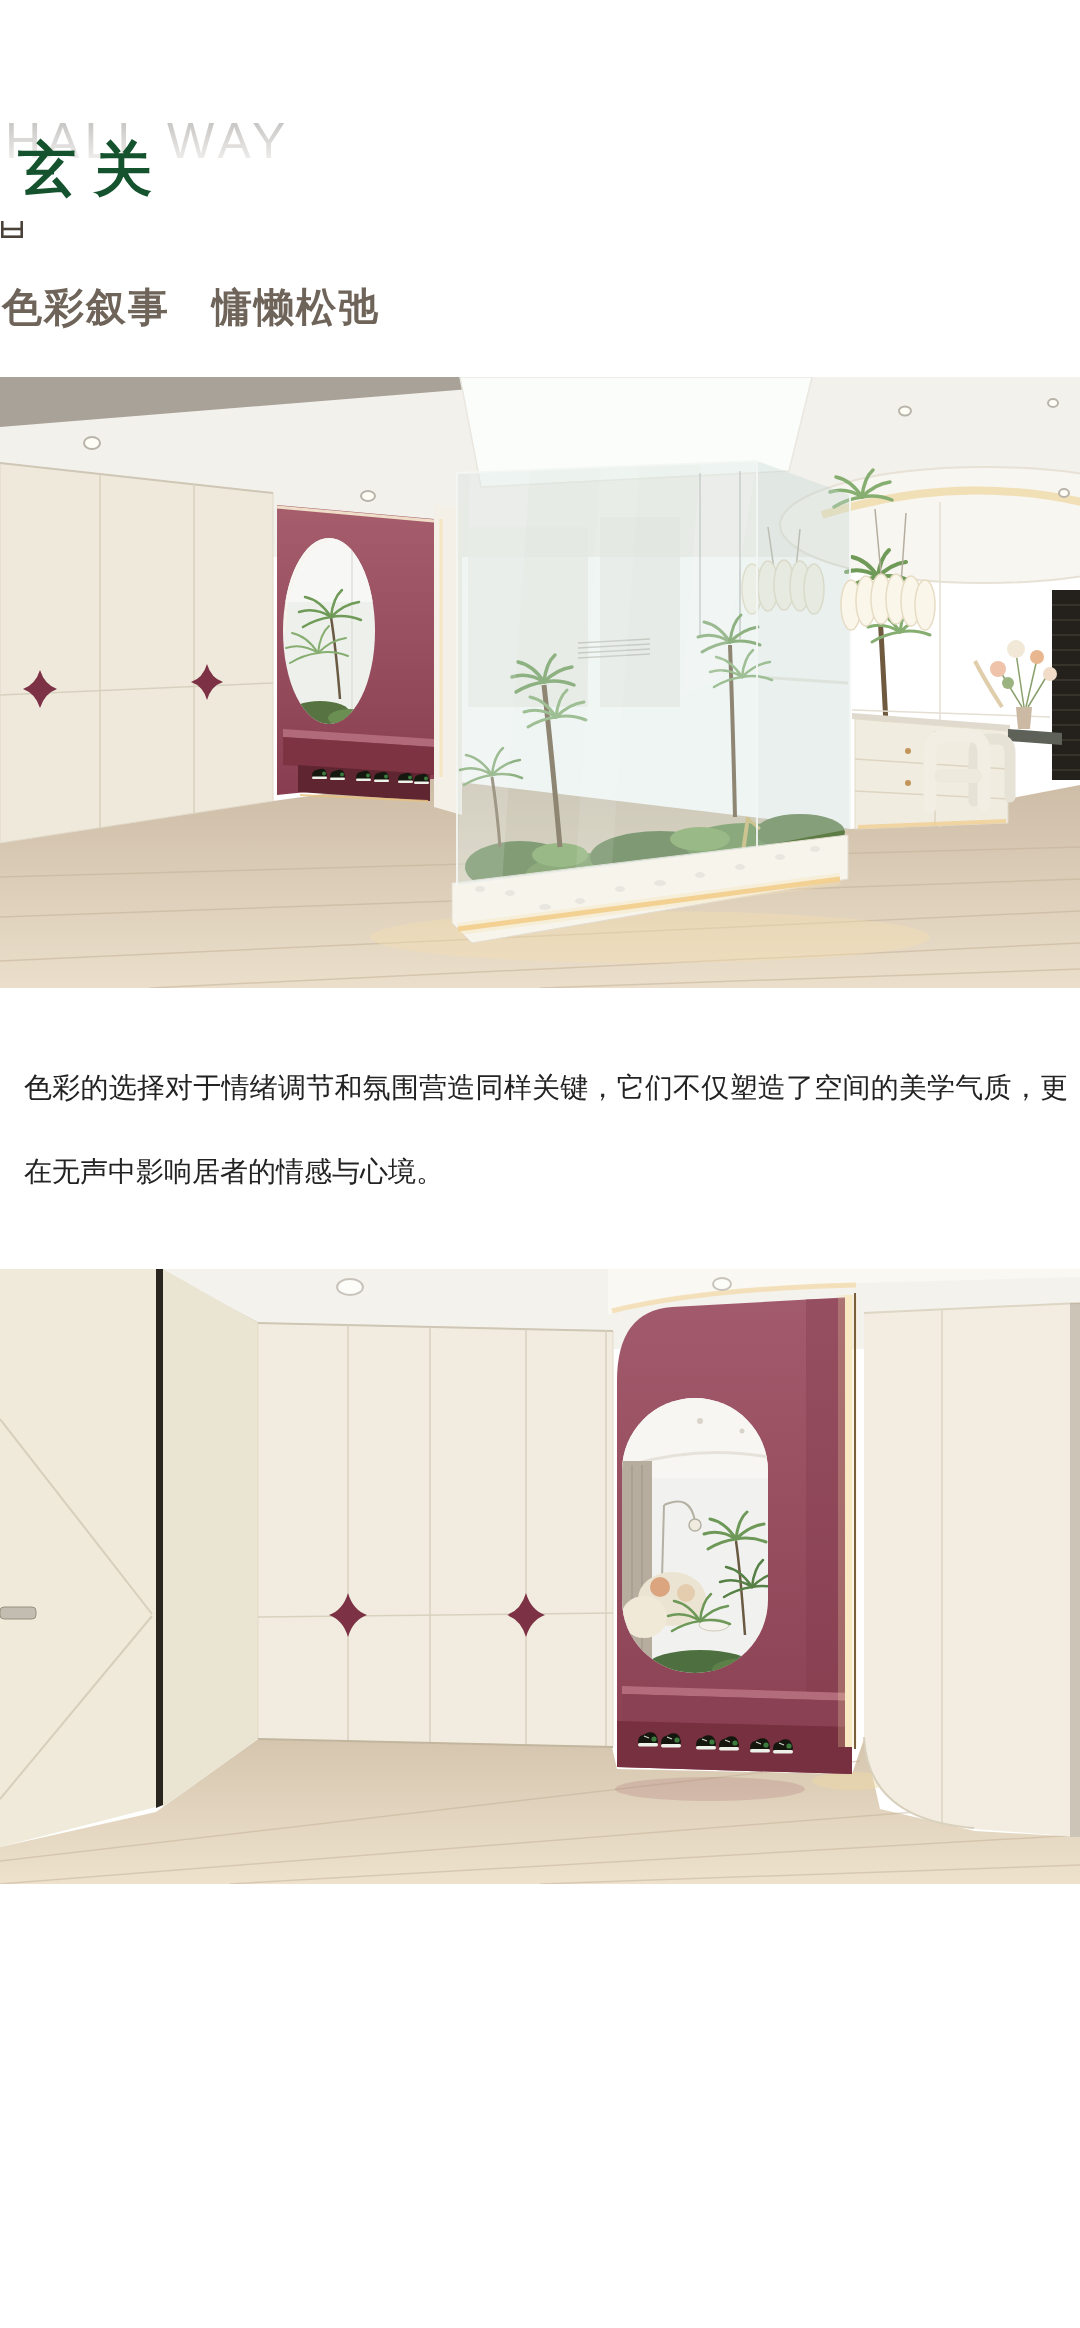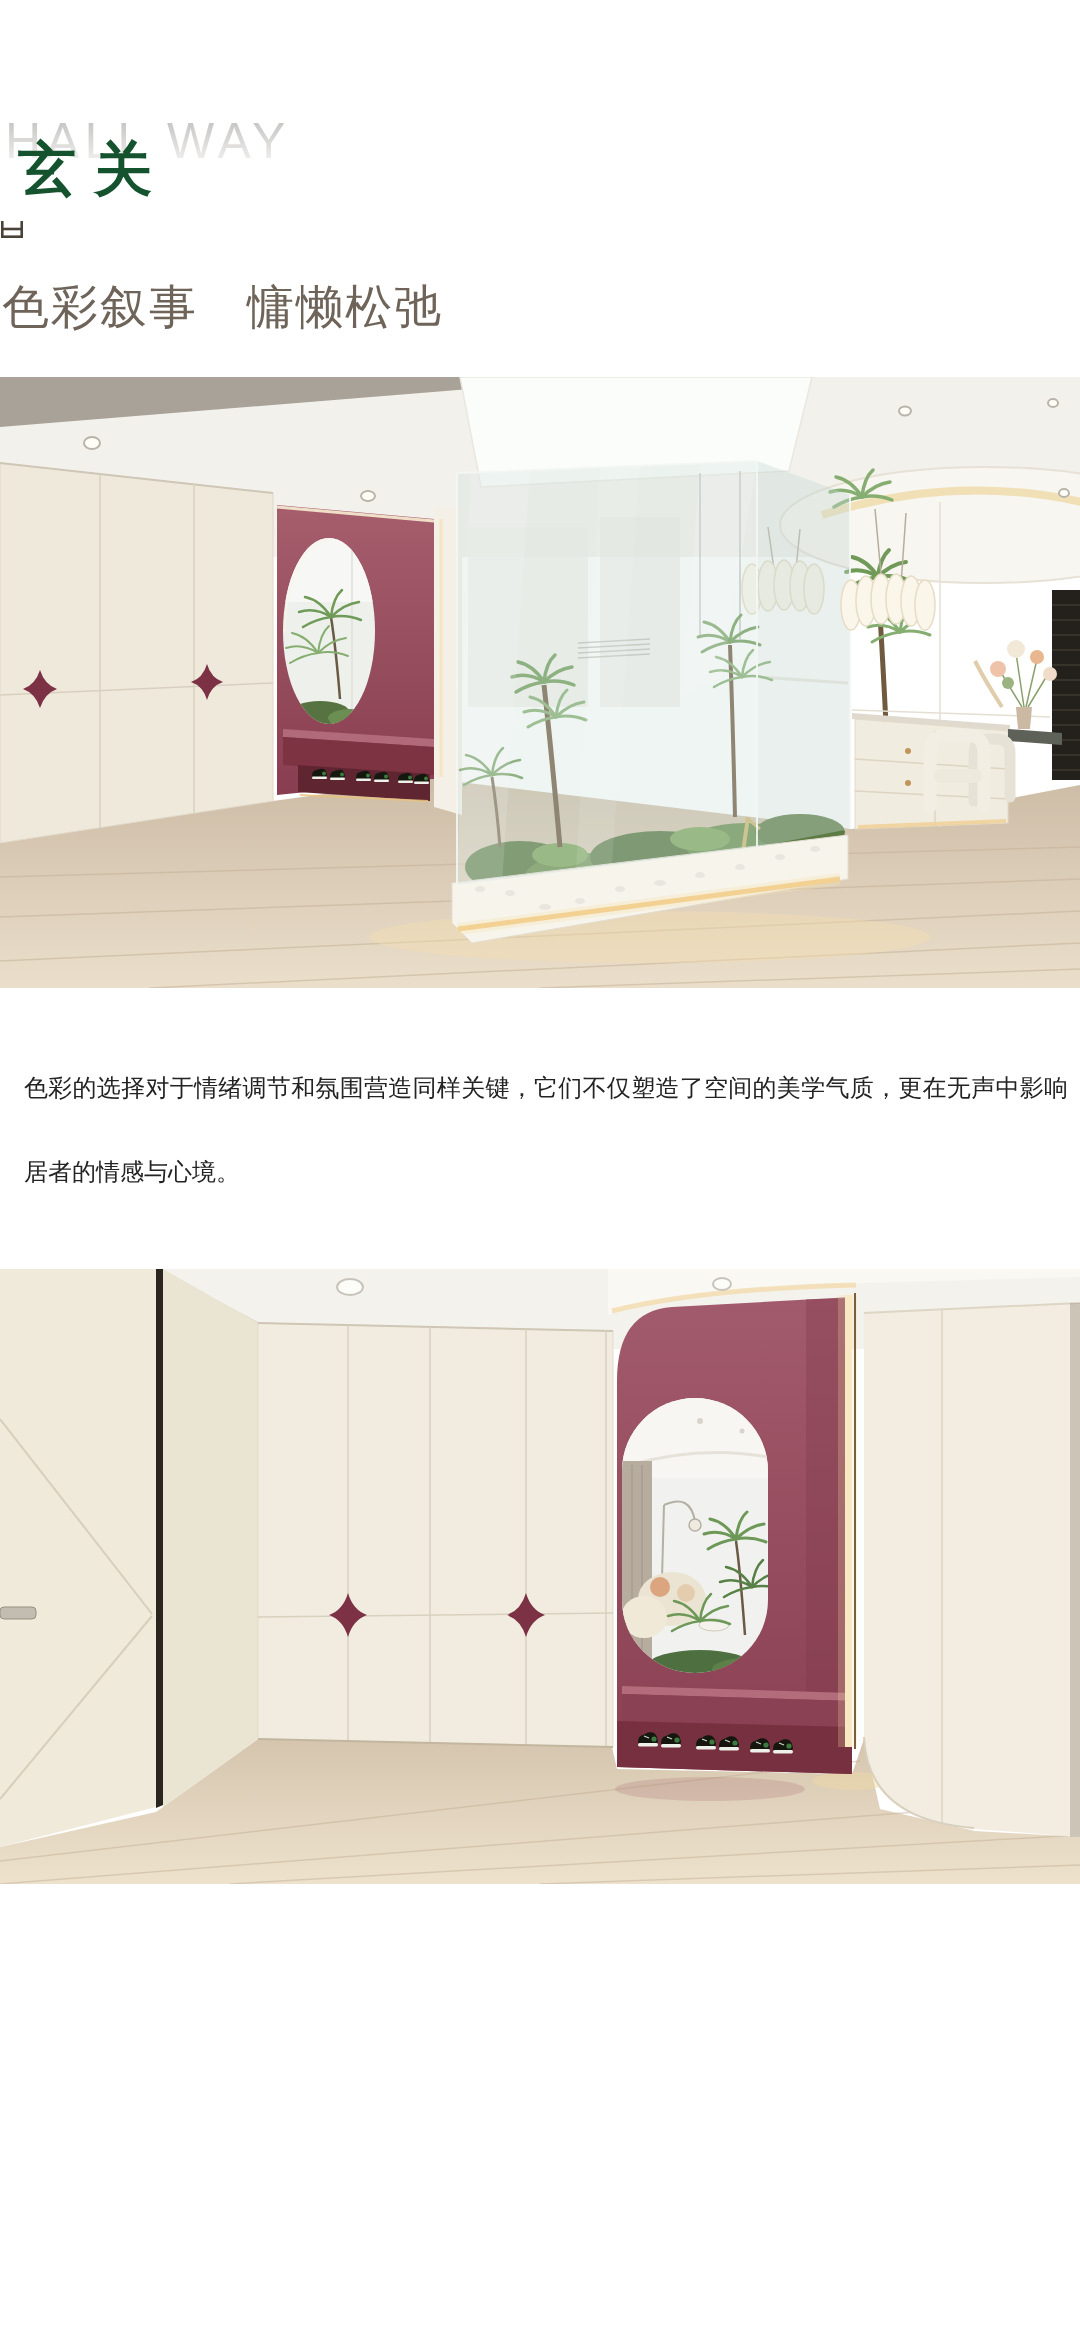--- a/index.html
+++ b/index.html
@@ -10,30 +10,30 @@
     font-size:50px;line-height:50px;font-weight:400;letter-spacing:5px;text-indent:5px;
     background:linear-gradient(180deg,#c1c0be 0%,#f2f1ef 95%);
     -webkit-background-clip:text;background-clip:text;color:transparent;
   }
   .title-zh{
     font-size:58px;line-height:58px;font-weight:700;letter-spacing:18px;text-indent:18px;
     color:#14532d;margin-top:-26px;position:relative;
   }
   .divider{margin-top:23px;height:17px;}
   .subtitle{
-    margin-top:50px;font-size:47px;line-height:38px;font-weight:400;
+    margin-top:50px;font-size:40px;line-height:38px;font-weight:700;
     letter-spacing:2px;text-indent:2px;color:#6f6459;
   }
   .photo-figure{margin:0;padding:0;font-size:0;line-height:0;}
   .photo-figure.first{margin-top:51px;}
   .photo-figure.second{margin-top:55px;}
   .photo-figure svg{display:block;}
   .para{
     width:1044px;margin:0 12px 0 24px;
-    font-size:24px;line-height:84px;font-weight:300;color:#232323;
+    font-size:28px;line-height:84px;font-weight:300;color:#232323;
     text-align:justify;word-break:break-all;
   }
   .para.p1{margin-top:58px;}
   .para.p2{margin-top:62px;margin-bottom:82px;}
 </style>
 </head>
 <body>
 
 <div class="article">
 

